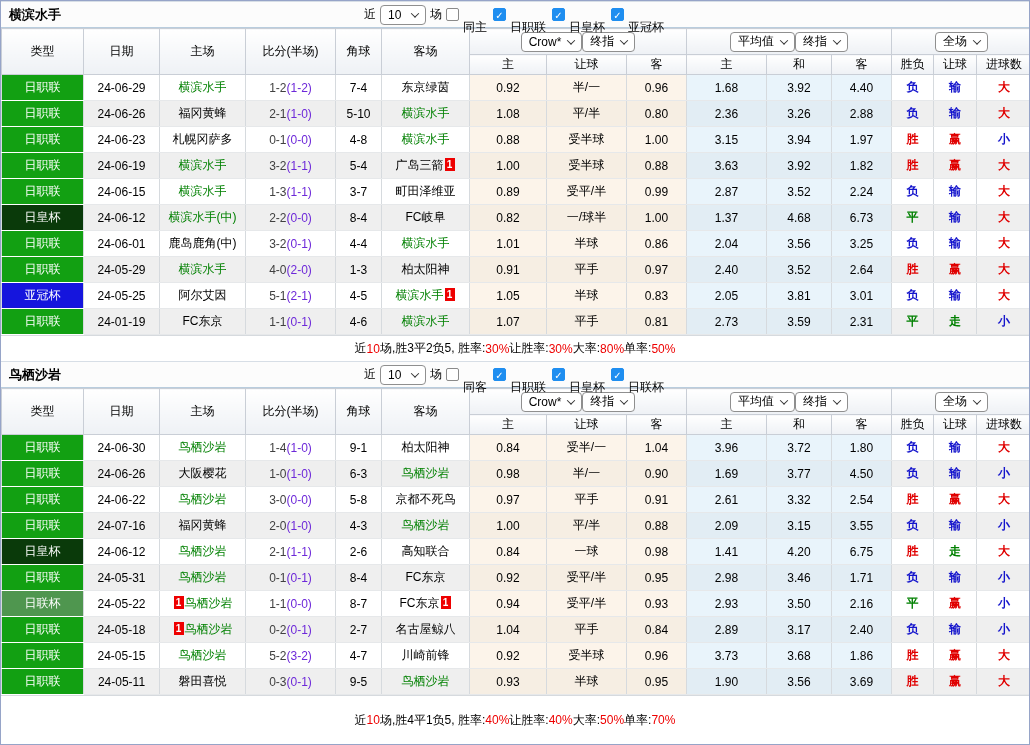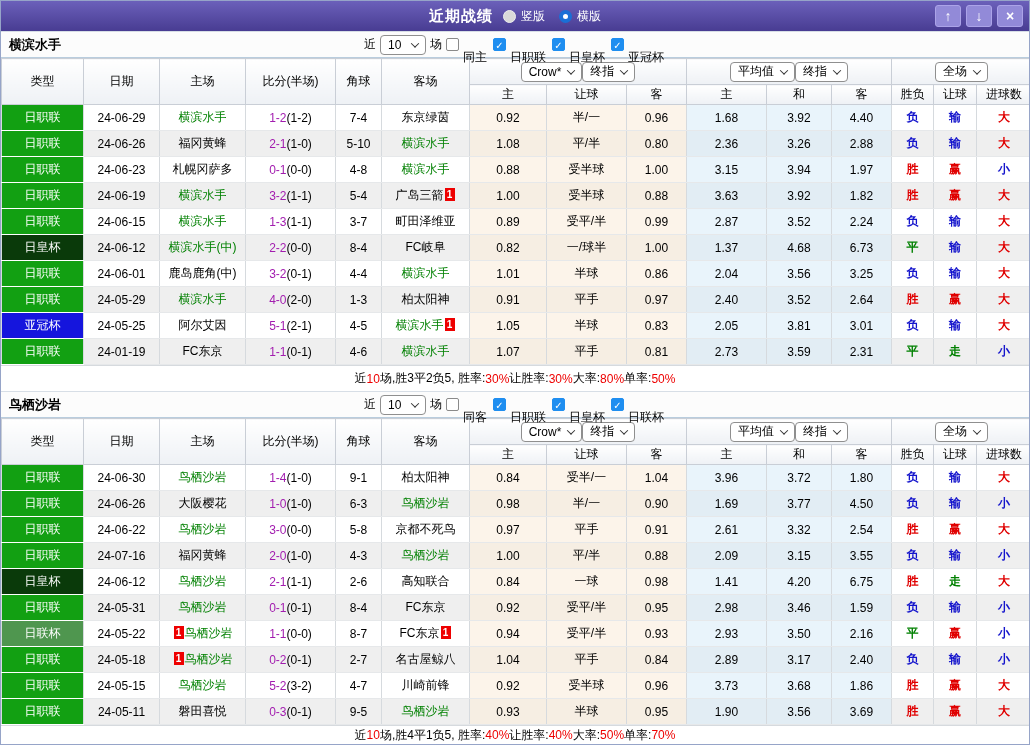--- a/index.html
+++ b/index.html
@@ -66,59 +66,39 @@
     height:26px; text-align:center; font-size:12px; overflow:hidden; white-space:nowrap;
   }
   tbody tr.even td { background:#efefef; }
   tbody tr.odd  td { background:#ffffff; }
   tbody td.type { color:#fff; border-top-color:#fff; border-bottom-color:#fff; }
   tbody td.tint-peach { background:#fcf4ea !important; }
   tbody tr.even td.tint-peach { background:#f6eee3 !important; }
   tbody td.tint-blue { background:#e9f4fb !important;margin-top:40px; }
   tbody tr.even td.tint-blue { background:#e2edf4 !important; }
   .self { color:#008000; }
-  .full { color:#a21caf; }
-  .half { color:#000000; }
+  .full { color:#404040; }
+  .half { color:#6d28d9; }
   .badge { display:inline-block; background:#ee0000; color:#fff; font-size:10px; font-weight:bold; width:10px; height:13px; line-height:13px; text-align:center; vertical-align:1px; margin:0 1px; }
   td.res { font-weight:bold; }
   .c-r { color:#e00000; } .c-b { color:#1414cc; } .c-g { color:#008000; }
 
   
   .summary {
     height:26px; flex:0 0 26px; display:flex; align-items:center; justify-content:center;
     background:#fff; font-size:12px; border-top:1px solid #d6dade;
   }
   .summary .red { color:#ee0000; }
   .summary:last-child { flex:1 1 auto; border-bottom:none; }
 </style>
 </head>
 <body>
 
 <div class="window">
 
-  <div class="titlebar">
-    <div class="center">
-      <span class="title-text">近期战绩</span>
-      <span class="radio-group">
-        <span class="radio-item">
-          <span class="radio"></span>
-          <span class="radio-label">竖版</span>
-        </span>
-        <span class="radio-item">
-          <span class="radio selected"></span>
-          <span class="radio-label">横版</span>
-        </span>
-      </span>
-    </div>
-    <div class="win-buttons">
-      <div class="win-btn"><span>↑</span></div>
-      <div class="win-btn"><span>↓</span></div>
-      <div class="win-btn"><span>×</span></div>
-    </div>
-  </div>
 
   <div class="section-header">
     <span class="team-title">横滨水手</span>
     <span class="filters">
       <span>近</span>
       <span class="select" style="min-width:46px">
           <span class="val">10</span>
           <i class="chev"></i>
         </span>
       <span>场</span>
@@ -572,21 +552,21 @@
           <td class="date">24-05-31</td>
           <td class="team home"><span class="self">鸟栖沙岩</span></td>
           <td class="score"><span class="full">0-1</span><span class="half">(0-1)</span></td>
           <td class="corner">8-4</td>
           <td class="team away"><span>FC东京</span></td>
           <td class="tint-peach">0.92</td>
           <td class="tint-peach">受平/半</td>
           <td class="tint-peach">0.95</td>
           <td class="tint-blue">2.98</td>
           <td class="tint-blue">3.46</td>
-          <td class="tint-blue">1.59</td>
+          <td class="tint-blue">1.71</td>
           <td class="res c-b">负</td>
           <td class="res c-b">输</td>
           <td class="res c-b">小</td>
         </tr>
         <tr class="row odd">
           <td class="type" style="background: rgb(79, 150, 79);">日联杯</td>
           <td class="date">24-05-22</td>
           <td class="team home"><span class="badge">1</span><span class="self">鸟栖沙岩</span></td>
           <td class="score"><span class="full">1-1</span><span class="half">(0-0)</span></td>
           <td class="corner">8-7</td>

